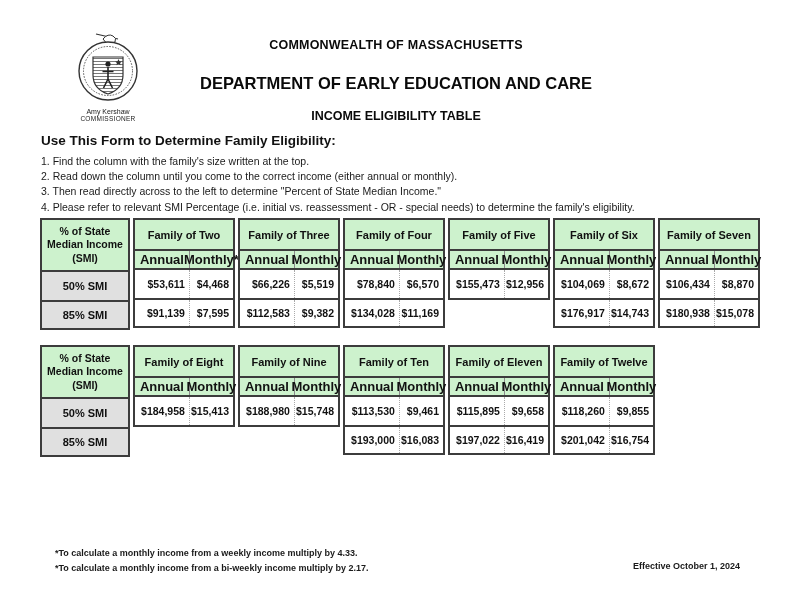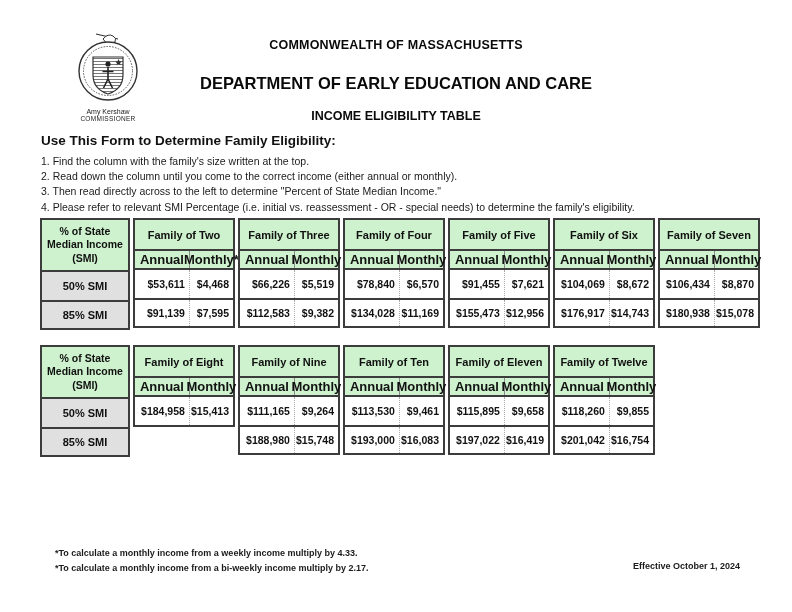--- a/index.html
+++ b/index.html
@@ -168,24 +168,20 @@
           <div class="data-cell monthly">$11,169</div>
         </div>
       </div>
       <div class="group-box fam-box">
         <div class="fam-head cell-green">Family of Five</div>
         <div class="sub-row">
           <div class="sub-cell cell-green annual">Annual</div>
           <div class="sub-cell cell-green monthly">Monthly</div>
         </div>
         <div class="data-row">
-          <div class="data-cell annual">$91,455</div>
-          <div class="data-cell monthly">$7,621</div>
-        </div>
-        <div class="data-row">
           <div class="data-cell annual">$155,473</div>
           <div class="data-cell monthly">$12,956</div>
         </div>
       </div>
       <div class="group-box fam-box">
         <div class="fam-head cell-green">Family of Six</div>
         <div class="sub-row">
           <div class="sub-cell cell-green annual">Annual</div>
           <div class="sub-cell cell-green monthly">Monthly</div>
         </div>
@@ -231,24 +227,20 @@
           <div class="data-cell monthly">$15,413</div>
         </div>
       </div>
       <div class="group-box fam-box">
         <div class="fam-head cell-green">Family of Nine</div>
         <div class="sub-row">
           <div class="sub-cell cell-green annual">Annual</div>
           <div class="sub-cell cell-green monthly">Monthly</div>
         </div>
         <div class="data-row">
-          <div class="data-cell annual">$111,165</div>
-          <div class="data-cell monthly">$9,264</div>
-        </div>
-        <div class="data-row">
           <div class="data-cell annual">$188,980</div>
           <div class="data-cell monthly">$15,748</div>
         </div>
       </div>
       <div class="group-box fam-box">
         <div class="fam-head cell-green">Family of Ten</div>
         <div class="sub-row">
           <div class="sub-cell cell-green annual">Annual</div>
           <div class="sub-cell cell-green monthly">Monthly</div>
         </div>

